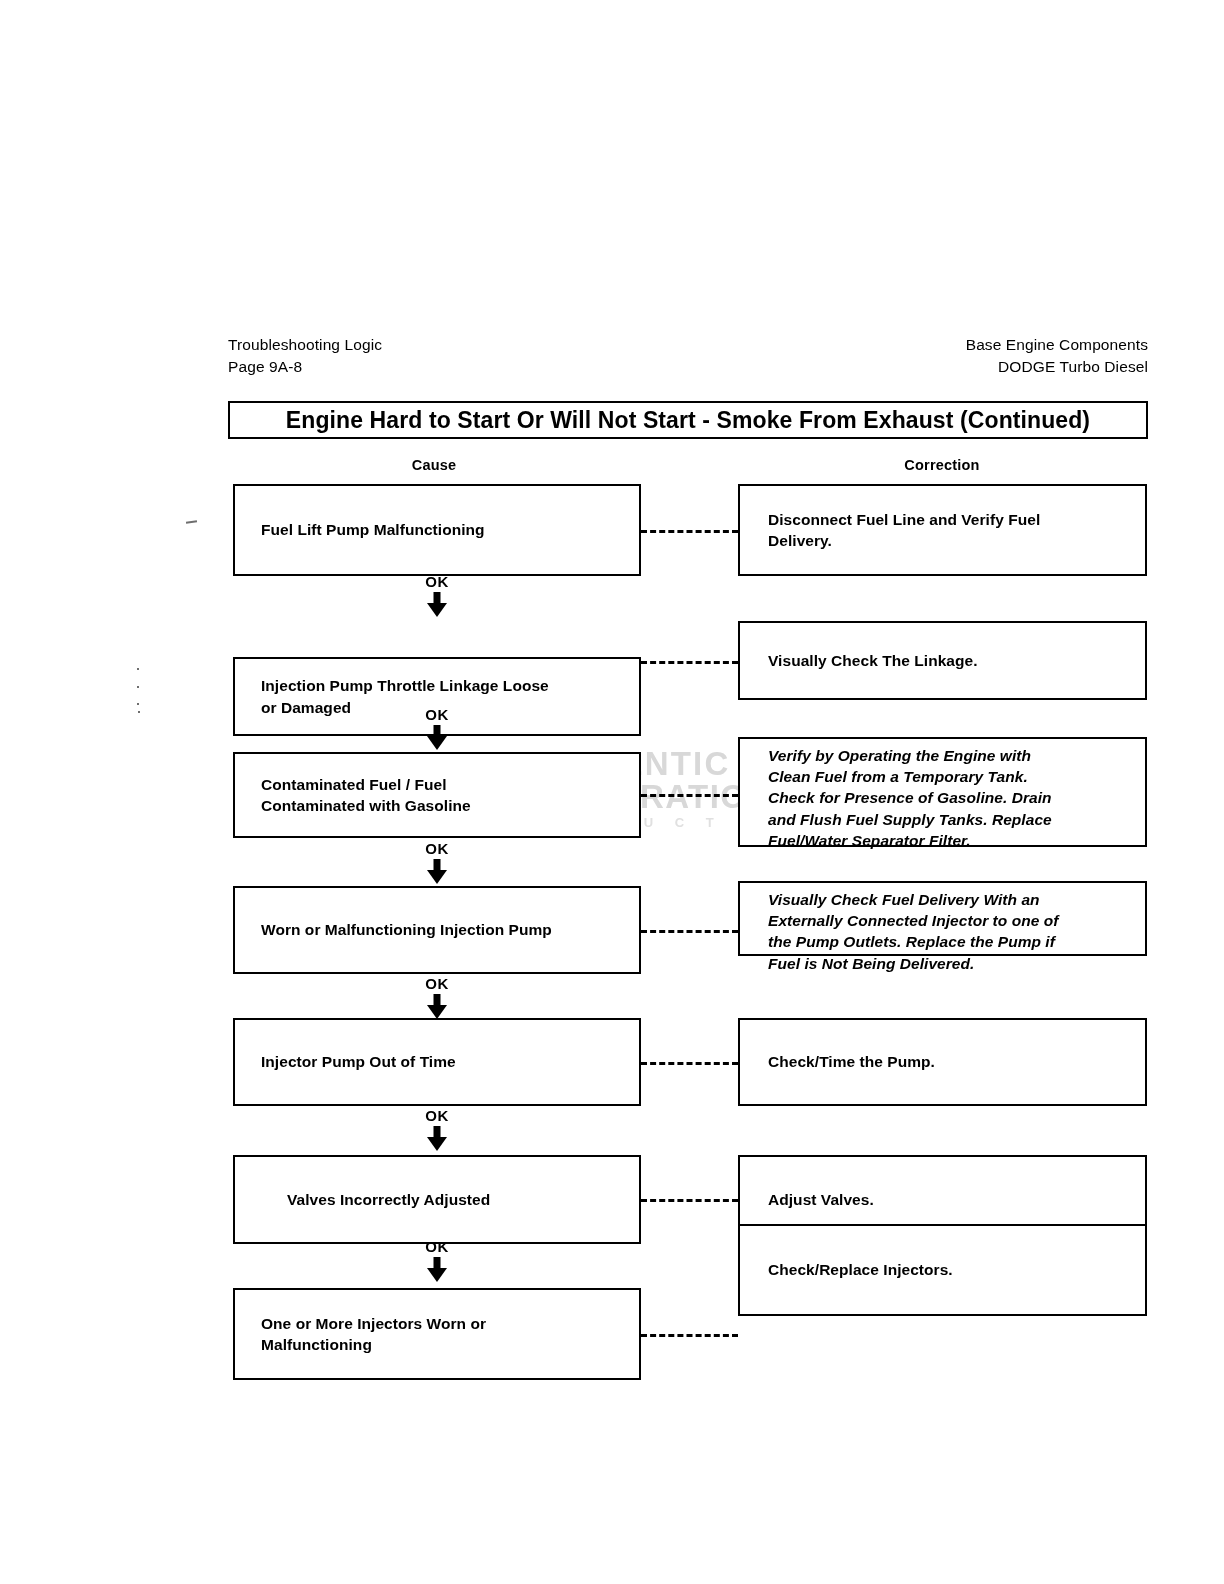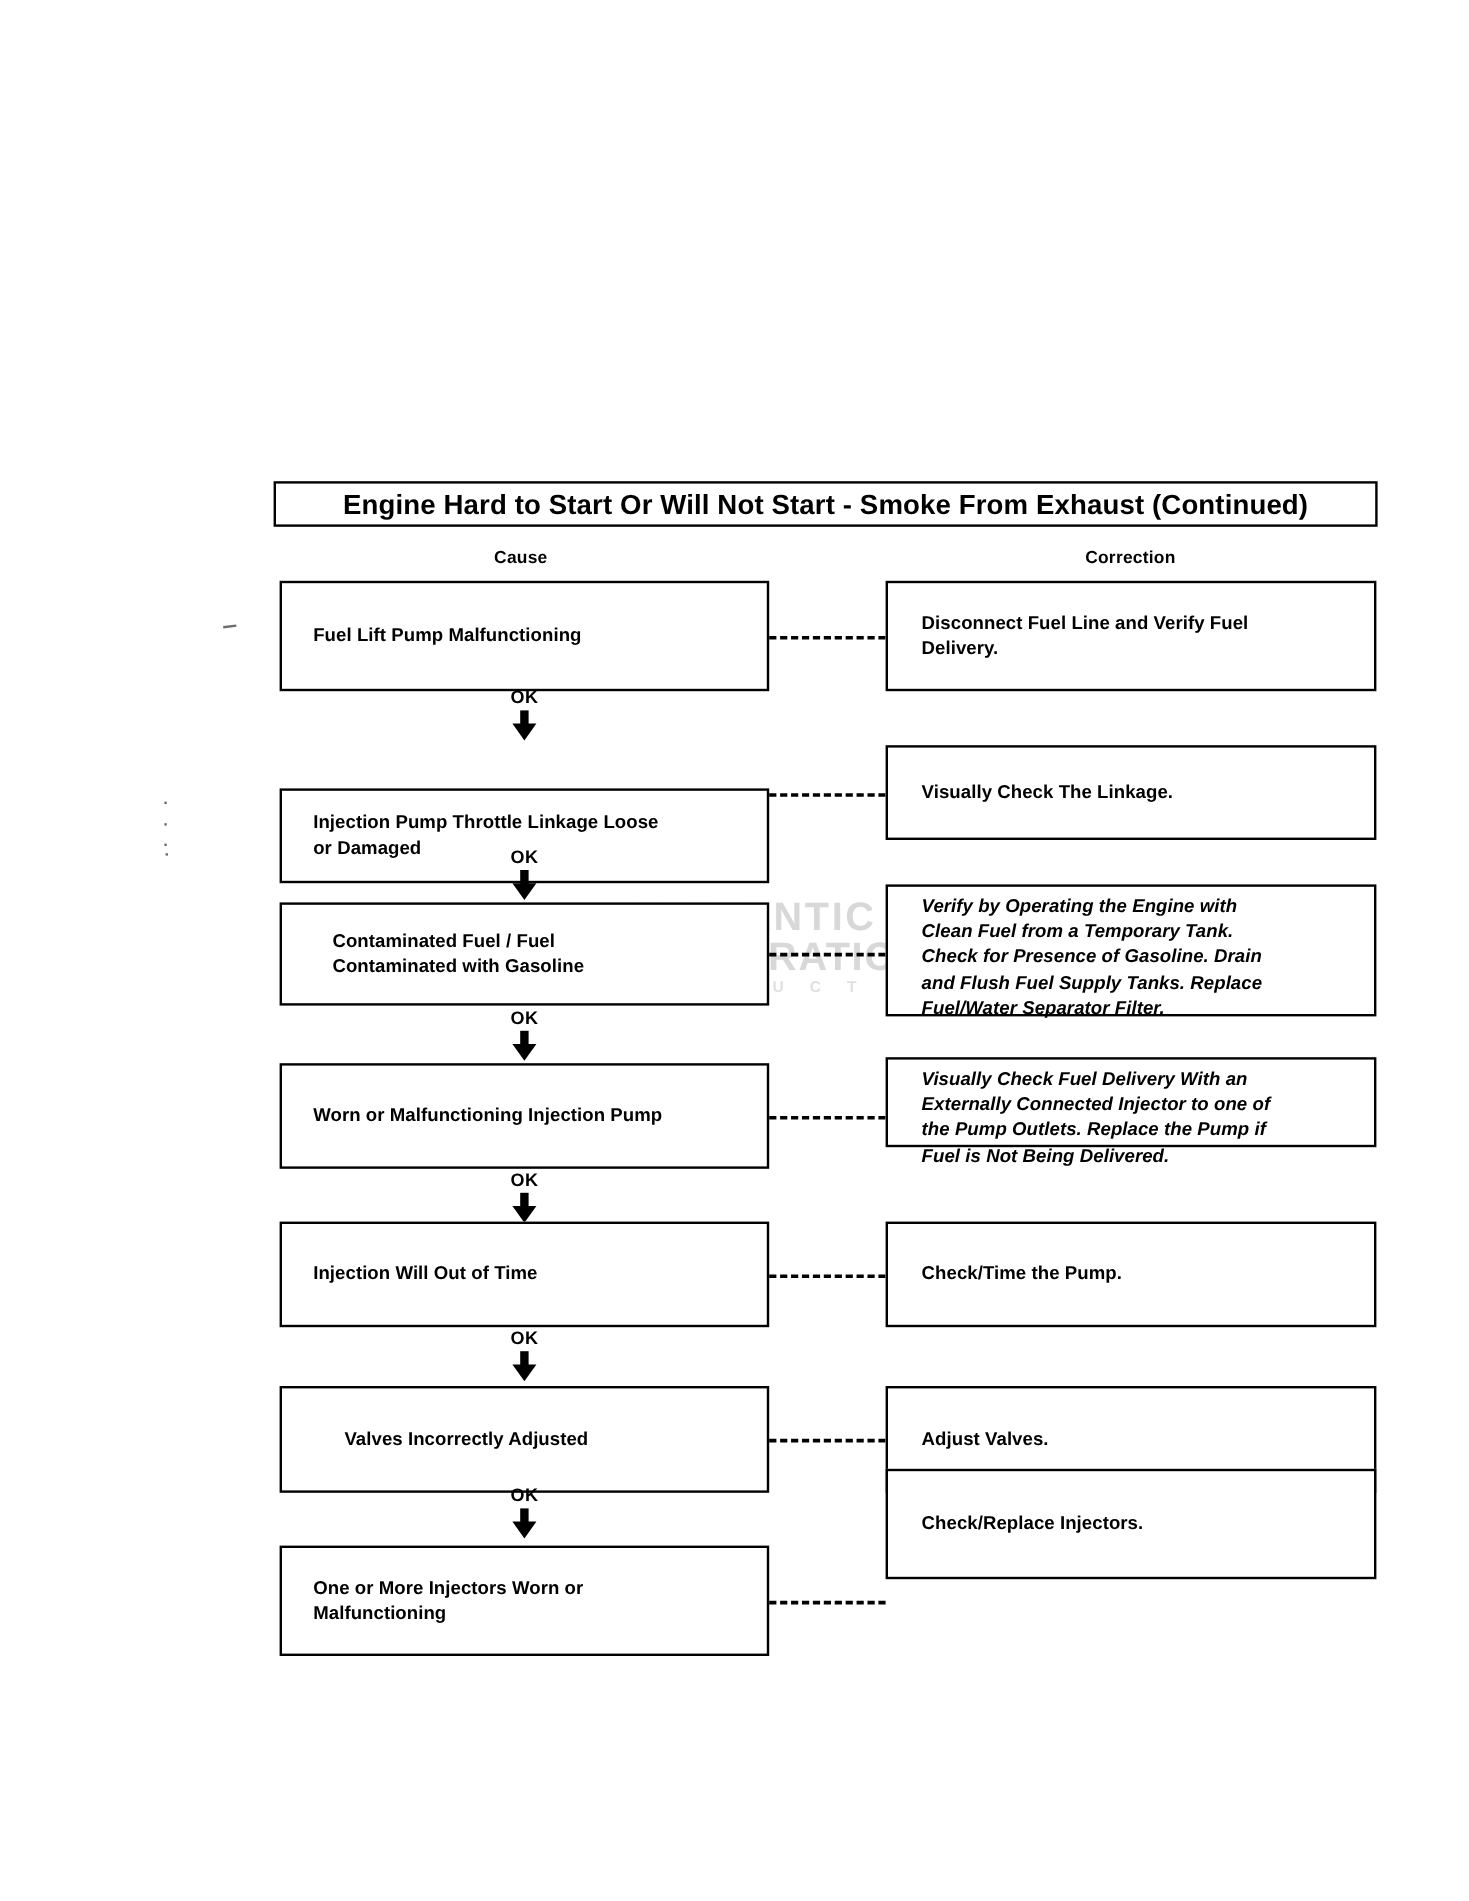--- a/index.html
+++ b/index.html
@@ -190,20 +190,30 @@
     justify-content: center;
     font-size: 20px;
     color: #f4f4f4;
   }
 </style>
 </head>
 <body>
 
 <div class="page">
 
+  <div class="header">
+    <div class="header-left">
+      <div>Troubleshooting Logic</div>
+      <div>Page 9A-8</div>
+    </div>
+    <div class="header-right">
+      <div>Base Engine Components</div>
+      <div>DODGE Turbo Diesel</div>
+    </div>
+  </div>
 
   <div class="title-box">
     <span class="title-text">Engine Hard to Start Or Will Not Start - Smoke From Exhaust (Continued)</span>
   </div>
 
   <div class="col-head cause">Cause</div>
   <div class="col-head correction">Correction</div>
 
   <div class="watermark">
     <div class="wm-badge">✷</div>
@@ -238,21 +248,21 @@
       <span class="box-text">Visually Check The Linkage.</span>
     </div>
   </div>
   <div class="ok-label" style="left:397px;top:706px;">OK</div>
   <div class="arrow" style="left:437px;top:725px;">
     <div class="shaft"></div>
       <div class="head"></div>
   </div>
 
   <div class="row">
-    <div class="box cause" style="top:752px;height:86px;padding-left:16px;">
+    <div class="box cause" style="top:752px;height:86px;">
       <span class="box-text">Contaminated Fuel / Fuel
 Contaminated with Gasoline</span>
     </div>
     <div class="connector" style="left:641px;top:794px;width:97px;"></div>
     <div class="box corr top-align" style="top:737px;height:110px;">
       <span class="box-text">Verify by Operating the Engine with
 Clean Fuel from a Temporary Tank.
 Check for Presence of Gasoline. Drain
 and Flush Fuel Supply Tanks. Replace
 Fuel/Water Separator Filter.</span>
@@ -277,21 +287,21 @@
     </div>
   </div>
   <div class="ok-label" style="left:397px;top:975px;">OK</div>
   <div class="arrow" style="left:437px;top:994px;">
     <div class="shaft"></div>
       <div class="head"></div>
   </div>
 
   <div class="row">
     <div class="box cause" style="top:1018px;height:88px;">
-      <span class="box-text">Injection Will Out of Time</span>
+      <span class="box-text">Injector Pump Out of Time</span>
     </div>
     <div class="connector" style="left:641px;top:1062px;width:97px;"></div>
     <div class="box corr" style="top:1018px;height:88px;">
       <span class="box-text">Check/Time the Pump.</span>
     </div>
   </div>
   <div class="ok-label" style="left:397px;top:1107px;">OK</div>
   <div class="arrow" style="left:437px;top:1126px;">
     <div class="shaft"></div>
       <div class="head"></div>

